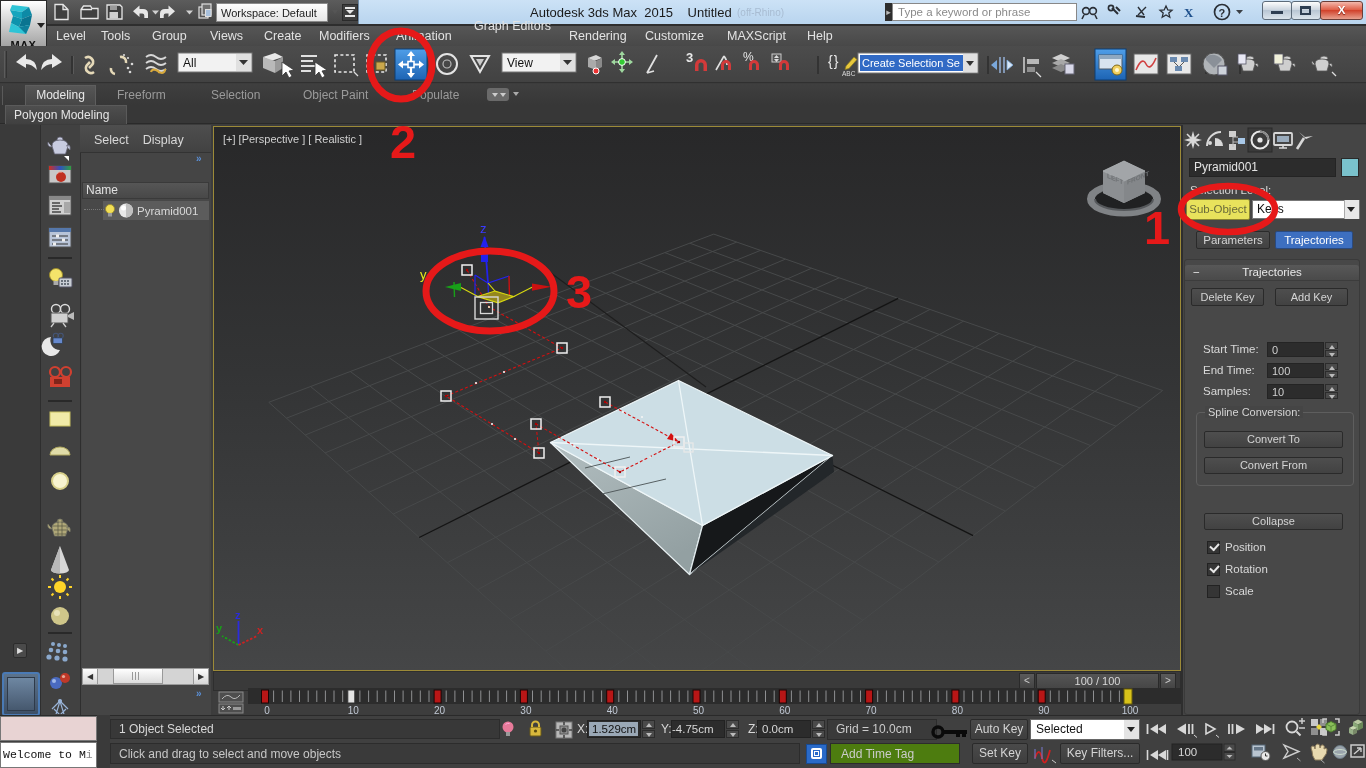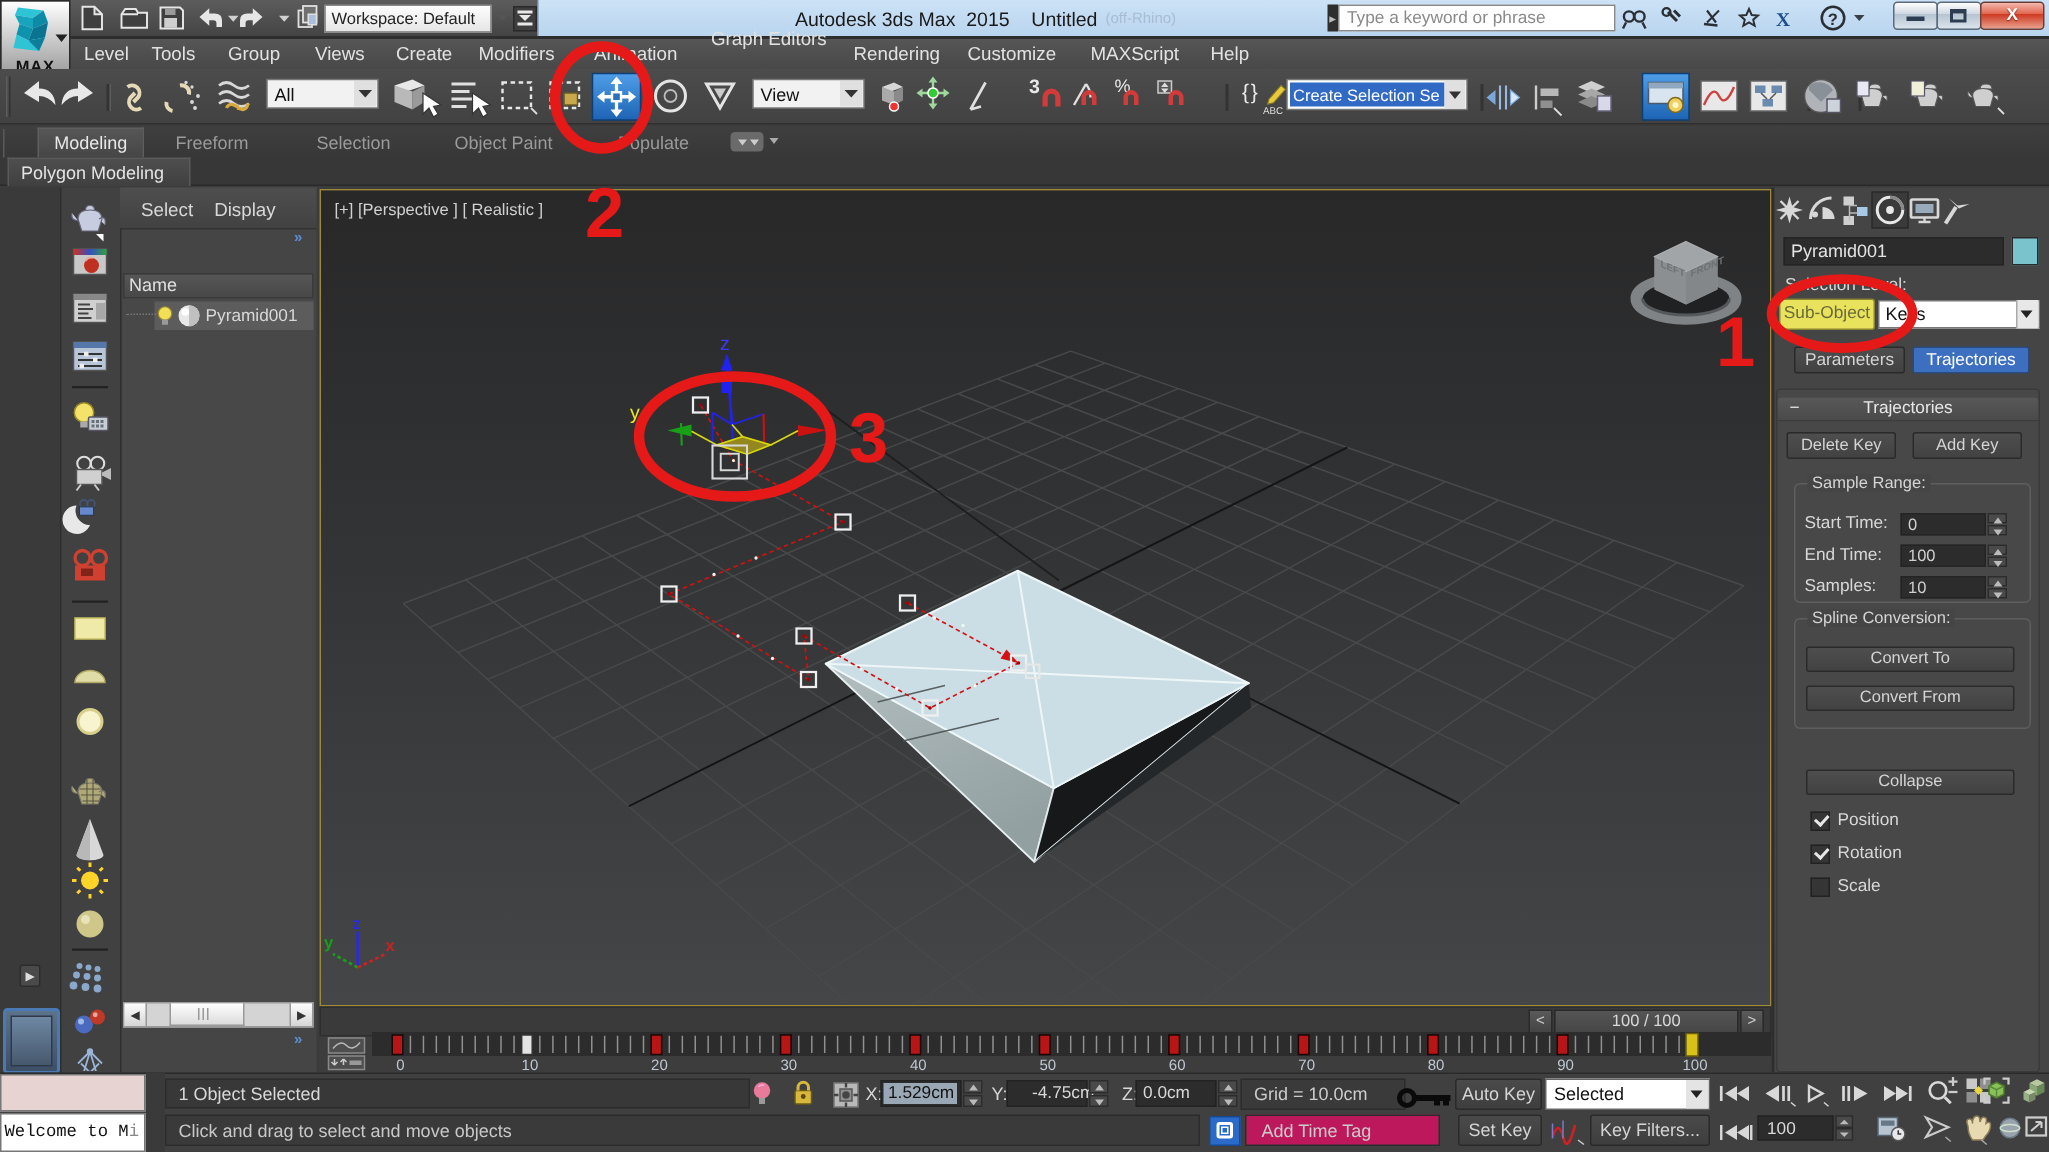--- a/index.html
+++ b/index.html
@@ -615,23 +615,20 @@
 <div class="abs" style="left:1344px;top:200px;width:15px;height:19px;background:#e8e8e8;border-left:1px solid #aaa"></div>
 <div class="abs" style="left:1347px;top:207px;width:0;height:0;border-left:4.5px solid transparent;border-right:4.5px solid transparent;border-top:5px solid #222"></div>
 
 <div class="btn abs" style="left:1196px;top:231px;width:74px;height:18px;line-height:16px;font-size:11.5px">Parameters</div>
 <div class="abs" style="left:1275px;top:231px;width:78px;height:18px;background:#3d6fc0;border:1px solid #2a4a80;border-radius:2px;color:#fff;font-size:11.5px;text-align:center;line-height:16px">Trajectories</div>
 
 <div class="abs" style="left:1184px;top:259px;width:176px;height:456px;background:#484848;border:1px solid #3a3a3a;border-radius:3px"></div>
 <div class="abs" style="left:1185px;top:265px;width:174px;height:16px;background:linear-gradient(#585858,#4a4a4a);border-bottom:1px solid #3c3c3c;border-radius:3px 3px 0 0;color:#e8e8e8;font-size:11.5px;text-align:center;line-height:15px"><span style="position:absolute;left:8px;top:0">−</span>Trajectories</div>
 <div class="btn abs" style="left:1191px;top:288px;width:73px;height:18px;line-height:16px">Delete Key</div>
 <div class="btn abs" style="left:1275px;top:288px;width:73px;height:18px;line-height:16px">Add Key</div>
-<div class="gbox" style="left:1196px;top:322px;width:158px;height:80px">
-      <span class="cap">Sample Range:</span>
-    </div>
 <div class="abs txt" style="left:1203px;top:343px;font-size:11.5px">Start Time:</div>
 <div class="fld abs" style="left:1267px;top:342px;width:57px;height:15px;line-height:14px;padding-left:4px">0</div>
 <div class="spin" style="left:1325px;top:342px">
       <i></i>
       <i class="dn"></i>
     </div>
 <div class="abs txt" style="left:1203px;top:364px;font-size:11.5px">End Time:</div>
 <div class="fld abs" style="left:1267px;top:363px;width:57px;height:15px;line-height:14px;padding-left:4px">100</div>
 <div class="spin" style="left:1325px;top:363px">
       <i></i>
@@ -723,21 +720,21 @@
 </svg>
 <div class="abs txt" style="left:577px;top:722px;font-size:12px">X:</div>
 <div class="abs" style="left:587px;top:720px;width:54px;height:18px;background:#2c2c2c;border:1px solid #222">
       <span style="position:absolute;left:1px;top:1px;bottom:1px;width:49px;background:#9aa8b6;color:#111;font-size:11.5px;line-height:15px;padding-left:3px">1.529cm</span>
     </div>
 <div class="spin" style="left:642px;top:720px;height:18px">
       <i></i>
       <i class="dn"></i>
     </div>
 <div class="abs txt" style="left:661px;top:722px;font-size:12px">Y:</div>
-<div class="abs" style="left:671px;top:720px;width:54px;height:18px;background:#2c2c2c;border:1px solid #222;color:#d8d8d8;font-size:11.5px;line-height:16px;padding-left:16px">-4.75cm</div>
+<div class="abs" style="left:671px;top:720px;width:54px;height:18px;background:#2c2c2c;border:1px solid #222;color:#d8d8d8;font-size:11.5px;line-height:16px;padding-left:0">-4.75cm</div>
 <div class="spin" style="left:726px;top:720px;height:18px">
       <i></i>
       <i class="dn"></i>
     </div>
 <div class="abs txt" style="left:748px;top:722px;font-size:12px">Z:</div>
 <div class="abs" style="left:757px;top:720px;width:54px;height:18px;background:#2c2c2c;border:1px solid #222;color:#d8d8d8;font-size:11.5px;line-height:16px;padding-left:4px">0.0cm</div>
 <div class="spin" style="left:812px;top:720px;height:18px">
       <i></i>
       <i class="dn"></i>
     </div>
@@ -750,21 +747,21 @@
 <div class="abs" style="left:1030px;top:719px;width:110px;height:21px;background:#fff;border:1px solid #666;color:#111;font-size:12px;line-height:19px;padding-left:5px">Selected</div>
 <div class="abs" style="left:1124px;top:720px;width:15px;height:19px;background:#e4e4e4"></div>
 <div class="abs" style="left:1127px;top:727px;width:0;height:0;border-left:4.5px solid transparent;border-right:4.5px solid transparent;border-top:5px solid #222"></div>
 
 <div class="abs" style="left:110px;top:743px;width:690px;height:21px;background:#3a3a3a;border:1px solid #2c2c2c;color:#c8c8c8;font-size:12px;line-height:20px;padding-left:8px">Click and drag to select and move objects</div>
 <div class="abs" style="left:806px;top:744px;width:21px;height:20px;background:#2a6ac8;border:1px solid #184a90">
       <div style="position:absolute;left:4px;top:3px;width:11px;height:11px;border:2px solid #fff;border-radius:2px">
         <div style="position:absolute;left:1px;top:1px;width:5px;height:5px;border:1.5px solid #fff"></div>
       </div>
     </div>
-<div class="abs" style="left:830px;top:743px;width:130px;height:21px;background:#be185d;border:1px solid #2c2c2c;color:#ccc;font-size:12px;line-height:20px;padding-left:10px">Add Time Tag</div>
+<div class="abs" style="left:830px;top:743px;width:130px;height:21px;background:#4d7c0f;border:1px solid #2c2c2c;color:#ccc;font-size:12px;line-height:20px;padding-left:10px">Add Time Tag</div>
 <div class="btn abs" style="left:972px;top:743px;width:56px;height:21px;line-height:19px;font-size:12px;background:linear-gradient(#4a4a4a,#3e3e3e)">Set Key</div>
 <svg class="abs" style="left:1032px;top:744px" width="26" height="20" viewBox="0 0 26 20">
       <path d="M3 14 q4 -12 7 0 t8 -8" fill="none" stroke="#d02020" stroke-width="1.8"></path>
       <path d="M3 5 v10 M10 3 v12" stroke="#7a7ad0" stroke-width="1"></path>
       <path d="M20 16 l4 3" stroke="#ccc"></path>
     </svg>
 <div class="btn abs" style="left:1060px;top:743px;width:80px;height:21px;line-height:19px;font-size:12px;background:linear-gradient(#4a4a4a,#3e3e3e)">Key Filters...</div>
 
 <svg class="abs" style="left:1144px;top:716px" width="222" height="52" viewBox="0 0 222 52">
  <g stroke="#d8d8d8" stroke-width="1.8" fill="#d8d8d8">

